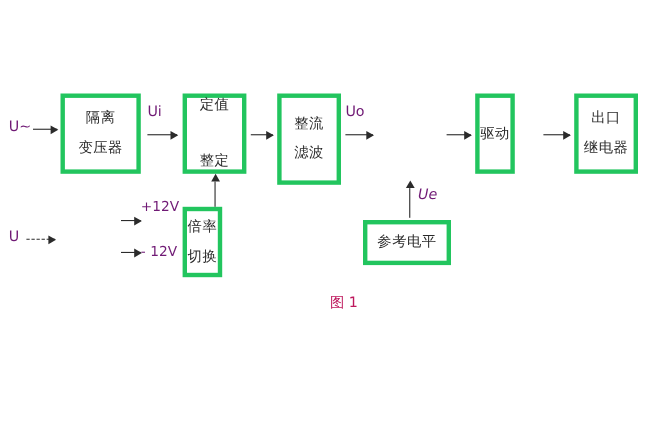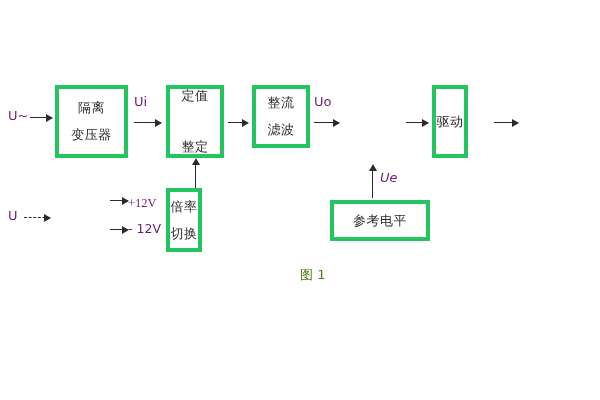--- a/index.html
+++ b/index.html
@@ -76,21 +76,21 @@
     top: -7px;
     width: 0; height: 0;
     border-bottom: 7px solid #2b2b2b;
     border-left: 4.5px solid transparent;
     border-right: 4.5px solid transparent;
   }
 
   .caption {
     position: absolute;
     font-size: 13px;
-    color: #4d7c0f;
+    color: #be185d;
     white-space: nowrap;
   }
 </style>
 </head>
 <body>
 
 <div id="canvas">
 
   <div class="label" style="left:8px; top:108px;">U~</div>
   <div class="arrow-h" style="left:30px; top:117px; width:22px;"></div>
@@ -103,56 +103,60 @@
   <div class="label" style="left:134px; top:94px;">Ui</div>
   <div class="arrow-h" style="left:134px; top:122px; width:27px;"></div>
 
   <div class="box" style="left:166px; top:85px; width:58px; height:73px;justify-content:space-between;">
     <span class="line">定值</span>
     <span class="line">整定</span>
   </div>
 
   <div class="arrow-h" style="left:228px; top:122px; width:20px;"></div>
 
-  <div class="box" style="left:252px; top:85px; width:58px; height:63px;text-align:center;">
+  <div class="box" style="left:252px; top:85px; width:58px; height:83px;text-align:center;">
     <span class="line">整流</span>
     <span class="line">滤波</span>
   </div>
 
   <div class="label" style="left:314px; top:94px;">Uo</div>
   <div class="arrow-h" style="left:314px; top:122px; width:25px;"></div>
 
 
   <div class="arrow-h" style="left:406px; top:122px; width:22px;"></div>
 
   <div class="box single" style="left:432px; top:85px; width:36px; height:73px;">
     <span class="line">驱动</span>
   </div>
 
   <div class="arrow-h" style="left:494px; top:122px; width:24px;"></div>
 
+  <div class="box" style="left:522px; top:85px; width:58px; height:73px;">
+    <span class="line">出口</span>
+    <span class="line">继电器</span>
+  </div>
 
   <div class="label" style="left:8px; top:208px;">U</div>
   <div class="arrow-h dashed" style="left:24px; top:217px; width:26px;"></div>
 
 
   <div class="arrow-h" style="left:110px; top:200px; width:18px;"></div>
-  <div class="label sm" style="left:128px; top:196px;font-family:Liberation Serif, serif;">+12V</div>
+  <div class="label sm" style="left:128px; top:180px;">+12V</div>
 
   <div class="arrow-h" style="left:110px; top:229px; width:18px;"></div>
   <div class="label sm" style="left:128px; top:221px;">- 12V</div>
 
   <div class="box" style="left:166px; top:188px; width:36px; height:64px;">
     <span class="line">倍率</span>
     <span class="line">切换</span>
   </div>
 
   <div class="arrow-v" style="left:195px; top:165px; height:23px;"></div>
 
-  <div class="box single" style="left:330px; top:200px; width:100px; height:41px;">
+  <div class="box single" style="left:330px; top:200px; width:80px; height:41px;">
     <span class="line">参考电平</span>
   </div>
 
   <div class="arrow-v" style="left:372px; top:171px; height:27px;"></div>
   <div class="label" style="left:380px; top:170px;font-style:italic;">Ue</div>
 
   <div class="caption" style="left:300px; top:266px;">图 1</div>
 
 </div>
 

